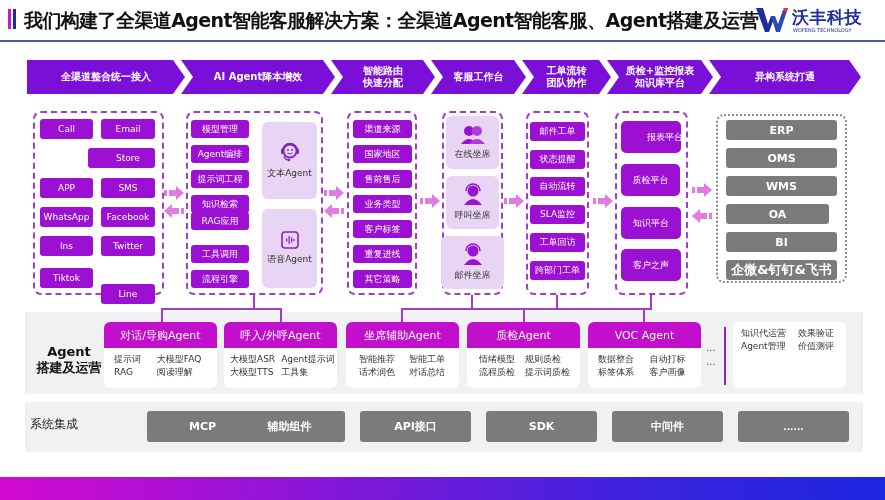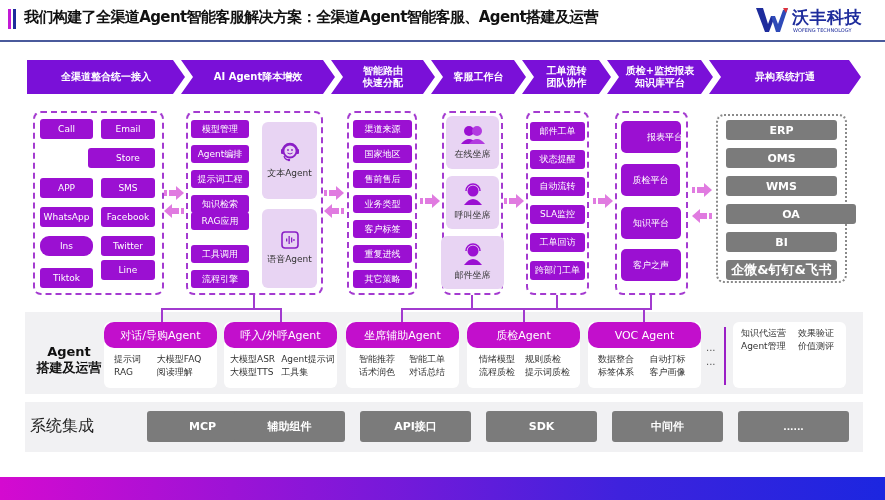--- a/index.html
+++ b/index.html
@@ -2,21 +2,21 @@
 <html><head>
 <meta charset="utf-8">
 <style>
   * { box-sizing: border-box; margin: 0; padding: 0; }
   body { width: 885px; height: 500px; background: #ffffff; font-family: "DejaVu Sans", "Liberation Sans", sans-serif; position: relative; overflow: hidden; }
   .abs { position: absolute; }
 
   
   .title-bar1 { left: 8px; top: 9px; width: 3px; height: 20px; background: #c21ad6; }
   .title-bar2 { left: 13px; top: 9px; width: 3px; height: 20px; background: #1e2c9c; }
-  .title { left: 24px; top: 8px; font-size: 15px; font-weight: bold; color: #111; white-space: nowrap; letter-spacing: -0.6px; }
+  .title { left: 24px; top: 8px; font-size: 19px; font-weight: bold; color: #111; white-space: nowrap; letter-spacing: -0.6px; }
   .logo { left: 756px; top: 6px; width: 125px; height: 30px; }
   .logo-w { left: 0; top: 2px; width: 32px; height: 24px; }
   .logo-cn { left: 36px; top: 0; font-size: 17px; font-weight: bold; color: #1e2c9c; white-space: nowrap; letter-spacing: 0.5px; }
   .logo-en { left: 37px; top: 21px; font-size: 5px; color: #1e2c9c; white-space: nowrap; }
   .hdr-line { left: 0; top: 40px; width: 885px; height: 2px; background: #4a5a9c; }
 
   
   .chev { top: 60px; height: 34px; background: #7a10d8; color: #fff; font-size: 10px; font-weight: bold; display: flex; align-items: center; justify-content: center; text-align: center; line-height: 12px; clip-path: polygon(0 0, calc(100% - 12px) 0, 100% 50%, calc(100% - 12px) 100%, 0 100%, 12px 50%); }
   .chev.first { clip-path: polygon(0 0, calc(100% - 12px) 0, 100% 50%, calc(100% - 12px) 100%, 0 100%); }
 
@@ -29,30 +29,30 @@
   .soft { background: #e8d4f3; border-radius: 6px; display: flex; flex-direction: column; align-items: center; justify-content: center; }
   .soft-label { font-size: 9px; color: #333; margin-top: 4px; white-space: nowrap; }
 
   .arr-r { width: 20px; height: 14px; }
   .arr-l { width: 20px; height: 14px; }
 
   
   .agent-bg { left: 25px; top: 312px; width: 838px; height: 82px; background: #f1f1f3; }
   .agent-label { left: 30px; top: 344px; width: 78px; text-align: center; font-size: 13px; font-weight: bold; color: #111; line-height: 16px; }
   .agent-card { top: 322px; height: 66px; background: #fff; border-radius: 6px; overflow: hidden; }
-  .agent-head { height: 26px; background: #c20fcc; color: #fff; font-size: 11px; display: flex; align-items: center; justify-content: center; white-space: nowrap; border-radius: 10px; }
+  .agent-head { height: 26px; background: #c20fcc; color: #fff; font-size: 11px; display: flex; align-items: center; justify-content: center; white-space: nowrap; }
   .agent-body { display: grid; grid-template-columns: auto auto; column-gap: 10px; padding: 5px 10px 0 10px; font-size: 9px; color: #333; line-height: 13px; white-space: nowrap; }
   .dots { font-size: 10px; color: #555; }
 
   .vline { background: #a23bcf; width: 2px; }
   .hline { background: #a23bcf; height: 2px; }
 
   
   .sys-bg { left: 25px; top: 402px; width: 838px; height: 50px; background: #f1f1f3; }
-  .sys-label { left: 30px; top: 416px; font-size: 16px; color: #222; white-space: nowrap; }
+  .sys-label { left: 30px; top: 416px; font-size: 12px; color: #222; white-space: nowrap; }
   .sys-pill { top: 411px; width: 111px; height: 31px; }
 
   .footer { left: 0; top: 477px; width: 885px; height: 23px; background: linear-gradient(90deg, #d40ad0 0%, #8a16d8 35%, #3f22dd 70%, #1c26e0 100%); }
 </style>
 </head>
 <body>
 
 <div class="abs title-bar1"></div>
 <div class="abs title-bar2"></div>
 <div class="abs title">我们构建了全渠道Agent智能客服解决方案：全渠道Agent智能客服、Agent搭建及运营</div>
@@ -100,24 +100,24 @@
 
 <div class="abs dash" style="left:33px;top:111px;width:131px;height:184px;"></div>
 <div class="abs pill" style="left:40px;top:119px;width:53px;height:20px;">Call</div>
 <div class="abs pill" style="left:101px;top:119px;width:54px;height:20px;">Email</div>
 <div class="abs pill" style="left:40px;top:148px;width:53px;height:20px;margin-left:48px;">Web</div>
 <div class="abs pill" style="left:101px;top:148px;width:54px;height:20px;">Store</div>
 <div class="abs pill" style="left:40px;top:178px;width:53px;height:20px;">APP</div>
 <div class="abs pill" style="left:101px;top:178px;width:54px;height:20px;">SMS</div>
 <div class="abs pill" style="left:40px;top:207px;width:53px;height:20px;">WhatsApp</div>
 <div class="abs pill" style="left:101px;top:207px;width:54px;height:20px;">Facebook</div>
-<div class="abs pill" style="left:40px;top:236px;width:53px;height:20px;border-radius:9px;">Ins</div>
+<div class="abs pill" style="left:40px;top:236px;width:53px;height:20px;">Ins</div>
 <div class="abs pill" style="left:101px;top:236px;width:54px;height:20px;">Twitter</div>
 <div class="abs pill" style="left:40px;top:268px;width:53px;height:20px;">Tiktok</div>
-<div class="abs pill" style="left:101px;top:260px;width:54px;height:20px;">Line</div>
+<div class="abs pill" style="left:101px;top:284px;width:54px;height:20px;">Line</div>
 
 <svg class="abs arr-r" style="left:164px;top:186px;" viewBox="0 0 20 14">
     <rect x="0" y="4" width="3" height="6" fill="#e07be0"></rect>
     <rect x="5" y="4" width="7" height="6" fill="#e07be0"></rect>
     <polygon points="12,0 20,7 12,14" fill="#e07be0"></polygon>
   </svg>
 <svg class="abs arr-l" style="left:164px;top:204px;" viewBox="0 0 20 14">
     <rect x="17" y="4" width="3" height="6" fill="#e07be0"></rect>
     <rect x="8" y="4" width="7" height="6" fill="#e07be0"></rect>
     <polygon points="8,0 0,7 8,14" fill="#e07be0"></polygon>
@@ -244,21 +244,21 @@
 <svg class="abs arr-l" style="left:692px;top:209px;" viewBox="0 0 20 14">
     <rect x="17" y="4" width="3" height="6" fill="#e07be0"></rect>
     <rect x="8" y="4" width="7" height="6" fill="#e07be0"></rect>
     <polygon points="8,0 0,7 8,14" fill="#e07be0"></polygon>
   </svg>
 
 <div class="abs dash-gray" style="left:716px;top:114px;width:131px;height:169px;"></div>
 <div class="abs pill-gray" style="left:726px;top:120px;width:111px;height:20px;">ERP</div>
 <div class="abs pill-gray" style="left:726px;top:148px;width:111px;height:20px;">OMS</div>
 <div class="abs pill-gray" style="left:726px;top:176px;width:111px;height:20px;">WMS</div>
-<div class="abs pill-gray" style="left:726px;top:204px;width:130px;height:20px;">OA</div>
+<div class="abs pill-gray" style="left:726px;top:204px;width:103px;height:20px;">OA</div>
 <div class="abs pill-gray" style="left:726px;top:232px;width:111px;height:20px;">BI</div>
 <div class="abs pill-gray" style="left:726px;top:260px;width:111px;height:20px;font-size:13px;">企微&amp;钉钉&amp;飞书</div>
 
 <div class="abs agent-bg"></div>
 
 <div class="abs vline" style="left:253px;top:295px;height:14px;"></div>
 <div class="abs hline" style="left:161px;top:308px;width:121px;"></div>
 <div class="abs vline" style="left:161px;top:308px;height:14px;"></div>
 <div class="abs vline" style="left:280px;top:308px;height:14px;"></div>
 <div class="abs vline" style="left:471px;top:295px;height:14px;"></div>

